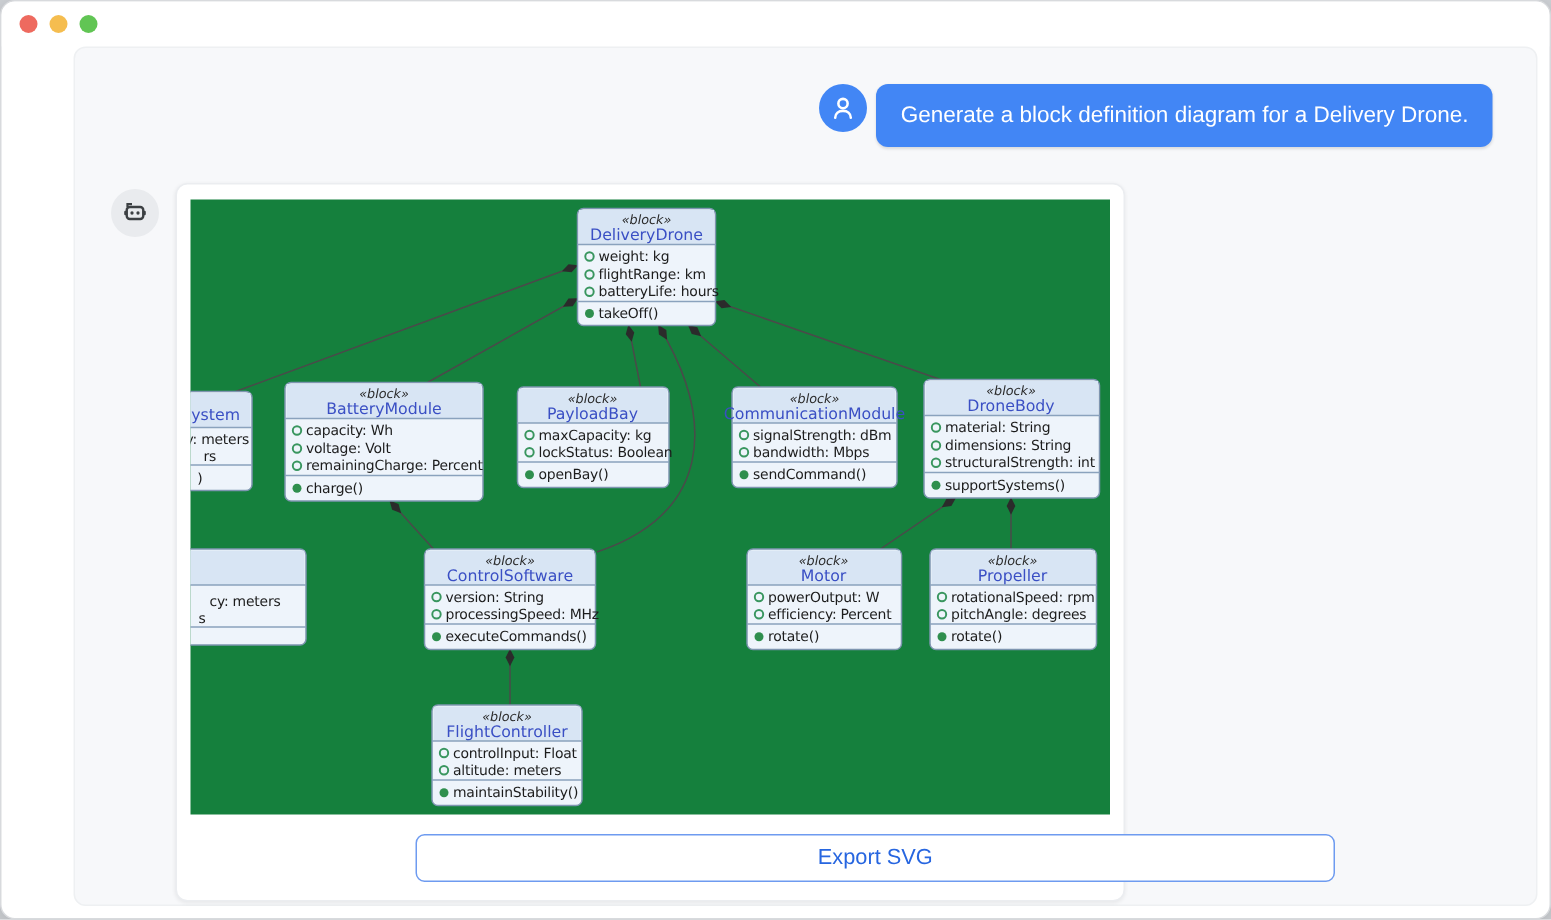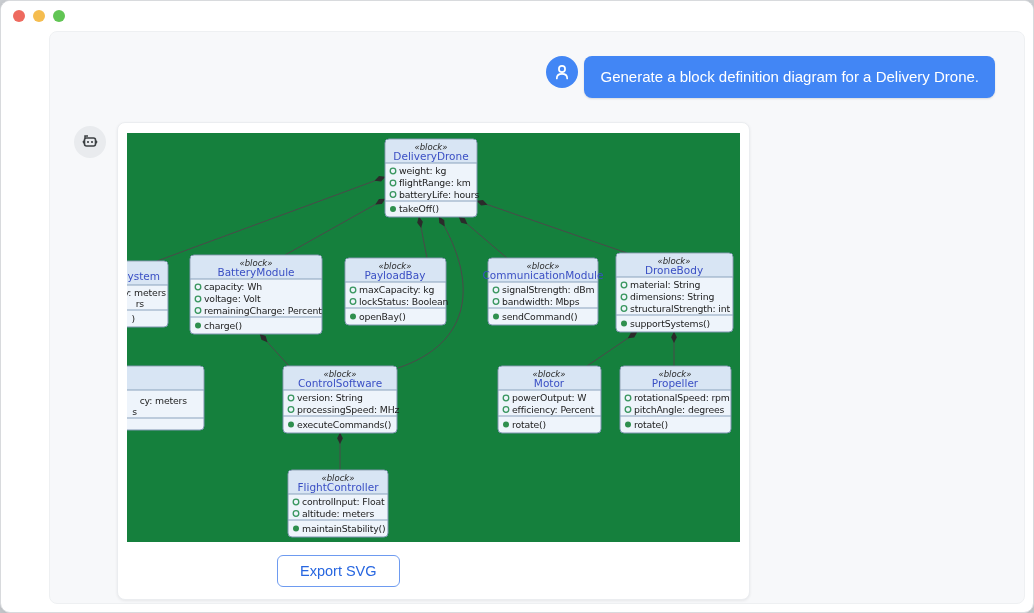--- a/index.html
+++ b/index.html
@@ -14,21 +14,21 @@
   .user-row { position:absolute; top:24px; right:29px; display:flex; align-items:flex-start; gap:6px; }
   .avatar { width:32px; height:32px; border-radius:50%; display:flex; align-items:center; justify-content:center; flex:0 0 auto; }
   .avatar.user { background:#4286f5; }
   .avatar.bot  { background:#e9ebee; }
   .bubble { background:#4286f5; color:#fff; font-size:15px; line-height:20px;
             padding:11px 16px; border-radius:8px; box-shadow:0 1px 2px rgba(0,0,0,.12); }
   .bot-row { position:absolute; top:94px; left:24px; }
   .card { position:absolute; top:90px; left:67px; width:633px; background:#fff; border:1px solid #ebedf0;
           border-radius:8px; box-shadow:0 1px 3px rgba(0,0,0,.07); padding:10px 9px 12px 9px; }
   .diagram-wrap { background:#15803d; }
-  .btn-row { display:flex; justify-content:space-between; gap:14px; margin-top:13px; transform:translateX(150px); }
+  .btn-row { display:flex; justify-content:center; gap:14px; margin-top:13px; transform:translateX(150px);flex-direction:column; }
   .btn { background:#fff; border:1.5px solid #6e9bf0; color:#2766e0; font-size:14.5px;
          font-family:"Liberation Sans", sans-serif; padding:7px 22px; border-radius:6px; cursor:pointer; white-space:nowrap; }
   
   svg text { font-family:"DejaVu Sans", sans-serif; fill:#1c1c1c; }
   .t-stereo { font-size:8.5px; font-style:italic; fill:#2a2a2a; }
   .t-name   { font-size:10.5px; fill:#3a4fc4; }
   .t-attr, .t-op { font-size:9.3px; letter-spacing:-0.15px; }
   .blk-body { fill:#eef4fb; stroke:#7e95b0; stroke-width:1; }
   .blk-head { fill:#d8e5f4; }
   .blk-div  { stroke:#8aa2bd; stroke-width:1; }

